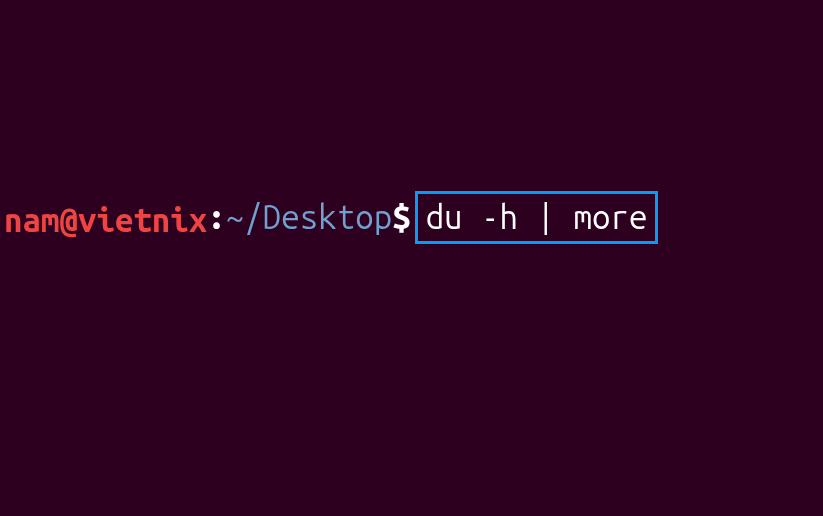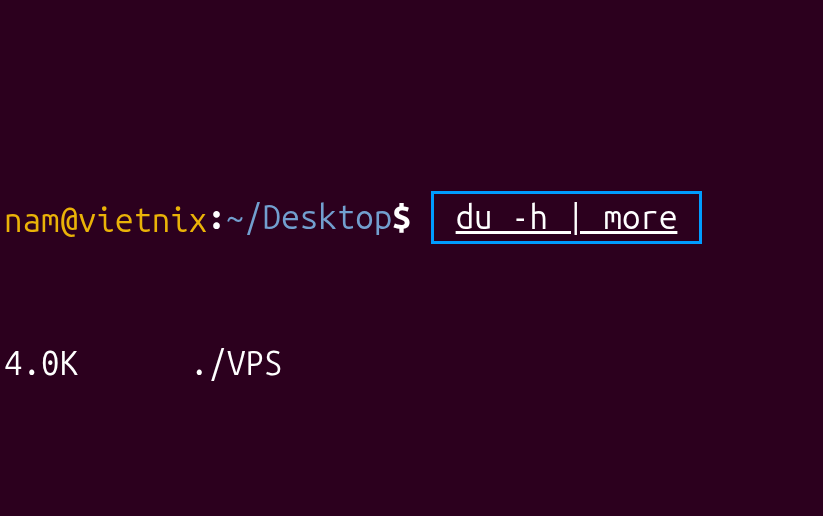--- a/index.html
+++ b/index.html
@@ -18,62 +18,60 @@
       height: 516px;
       overflow: hidden;
       white-space: pre;
     }
     .prompt-line {
       display: flex;
       align-items: center;
       margin-bottom: 2px;
     }
     .user-host {
-      color: #eab308;
-      font-weight: normal;
+      color: #ef4444;
+      font-weight: bold;
       margin-top: 6px;
     }
     .colon {
       color: #ffffff;
       font-weight: bold;
     }
     .path {
       color: #729fcf;
       font-weight: normal;
     }
     .dollar {
       color: #ffffff;
       font-weight: bold;
     }
     .command-box {
       border: 3px solid #009cff;
-      padding: 0px 22px;
-      margin-left: 20px;
+      padding: 0px 8px;
+      margin-left: 4px;
       display: inline-block;
-      text-decoration: underline;
     }
     .command {
       color: #ffffff;
     }
     .output-line {
       color: #ffffff;
     }
     .size-col {
       display: inline-block;
       width: 186px;
     }
   </style>
 </head>
 <body>
 
 
 
 <div class="prompt-line"><span class="user-host"><span>nam</span><span>@</span><span>vietnix</span></span><span class="colon">:</span><span class="path"><span>~/</span><span>Desktop</span></span><span class="dollar">$</span><span class="command-box"><span class="command">du -h | more</span></span></div>
 <div>
-<div class="output-line"><span class="size-col">4.0K</span><span>./VPS</span></div>
 
 
 
 
 
 
 
 
 </div>
 

